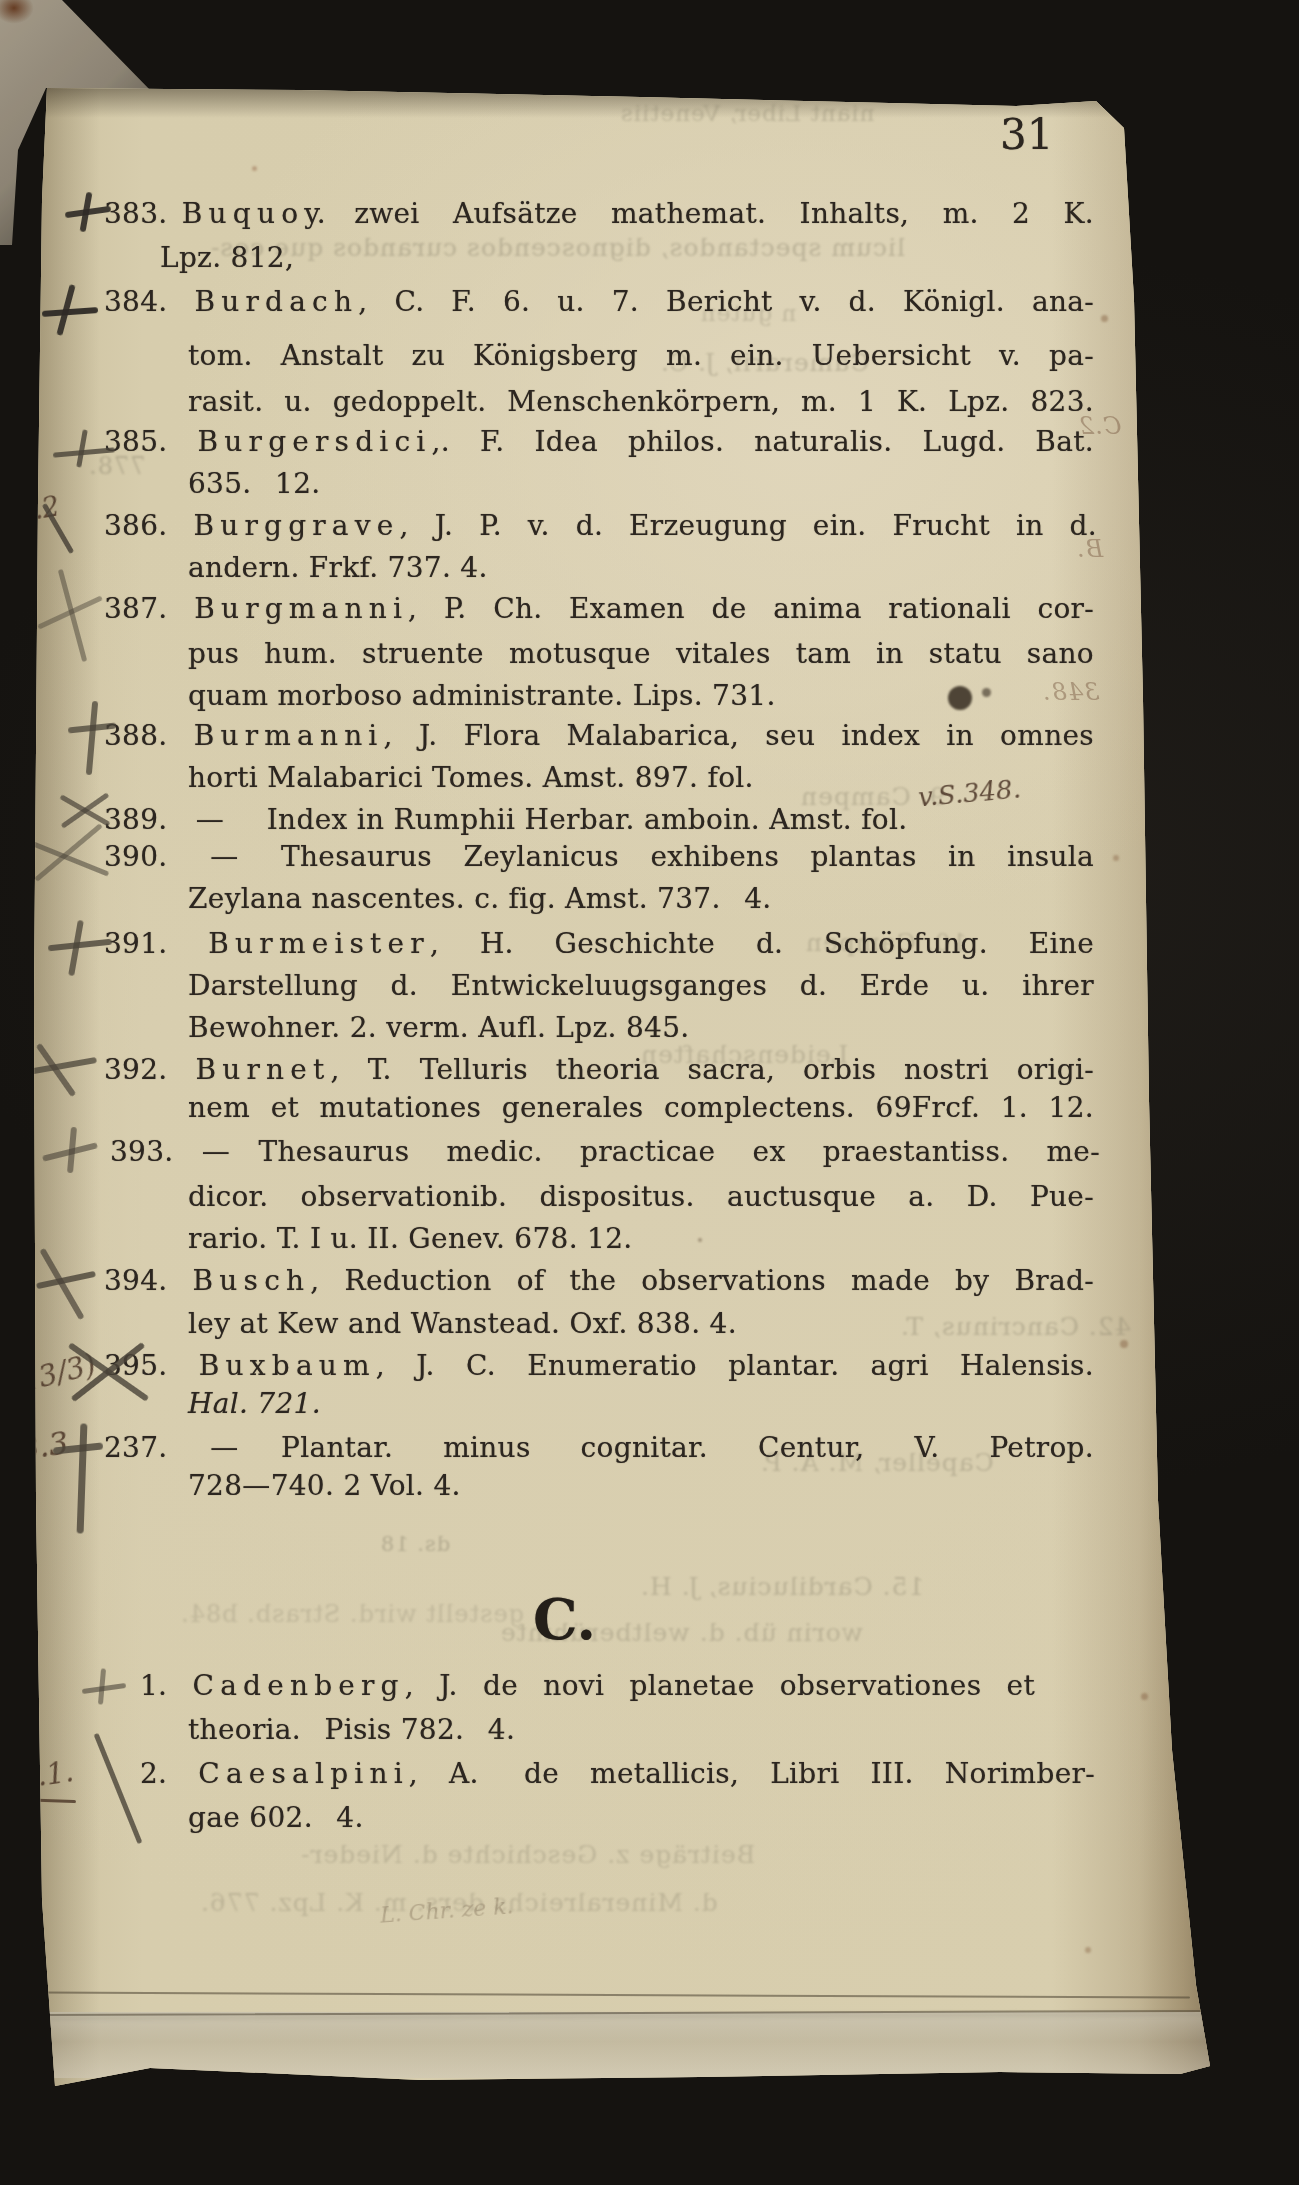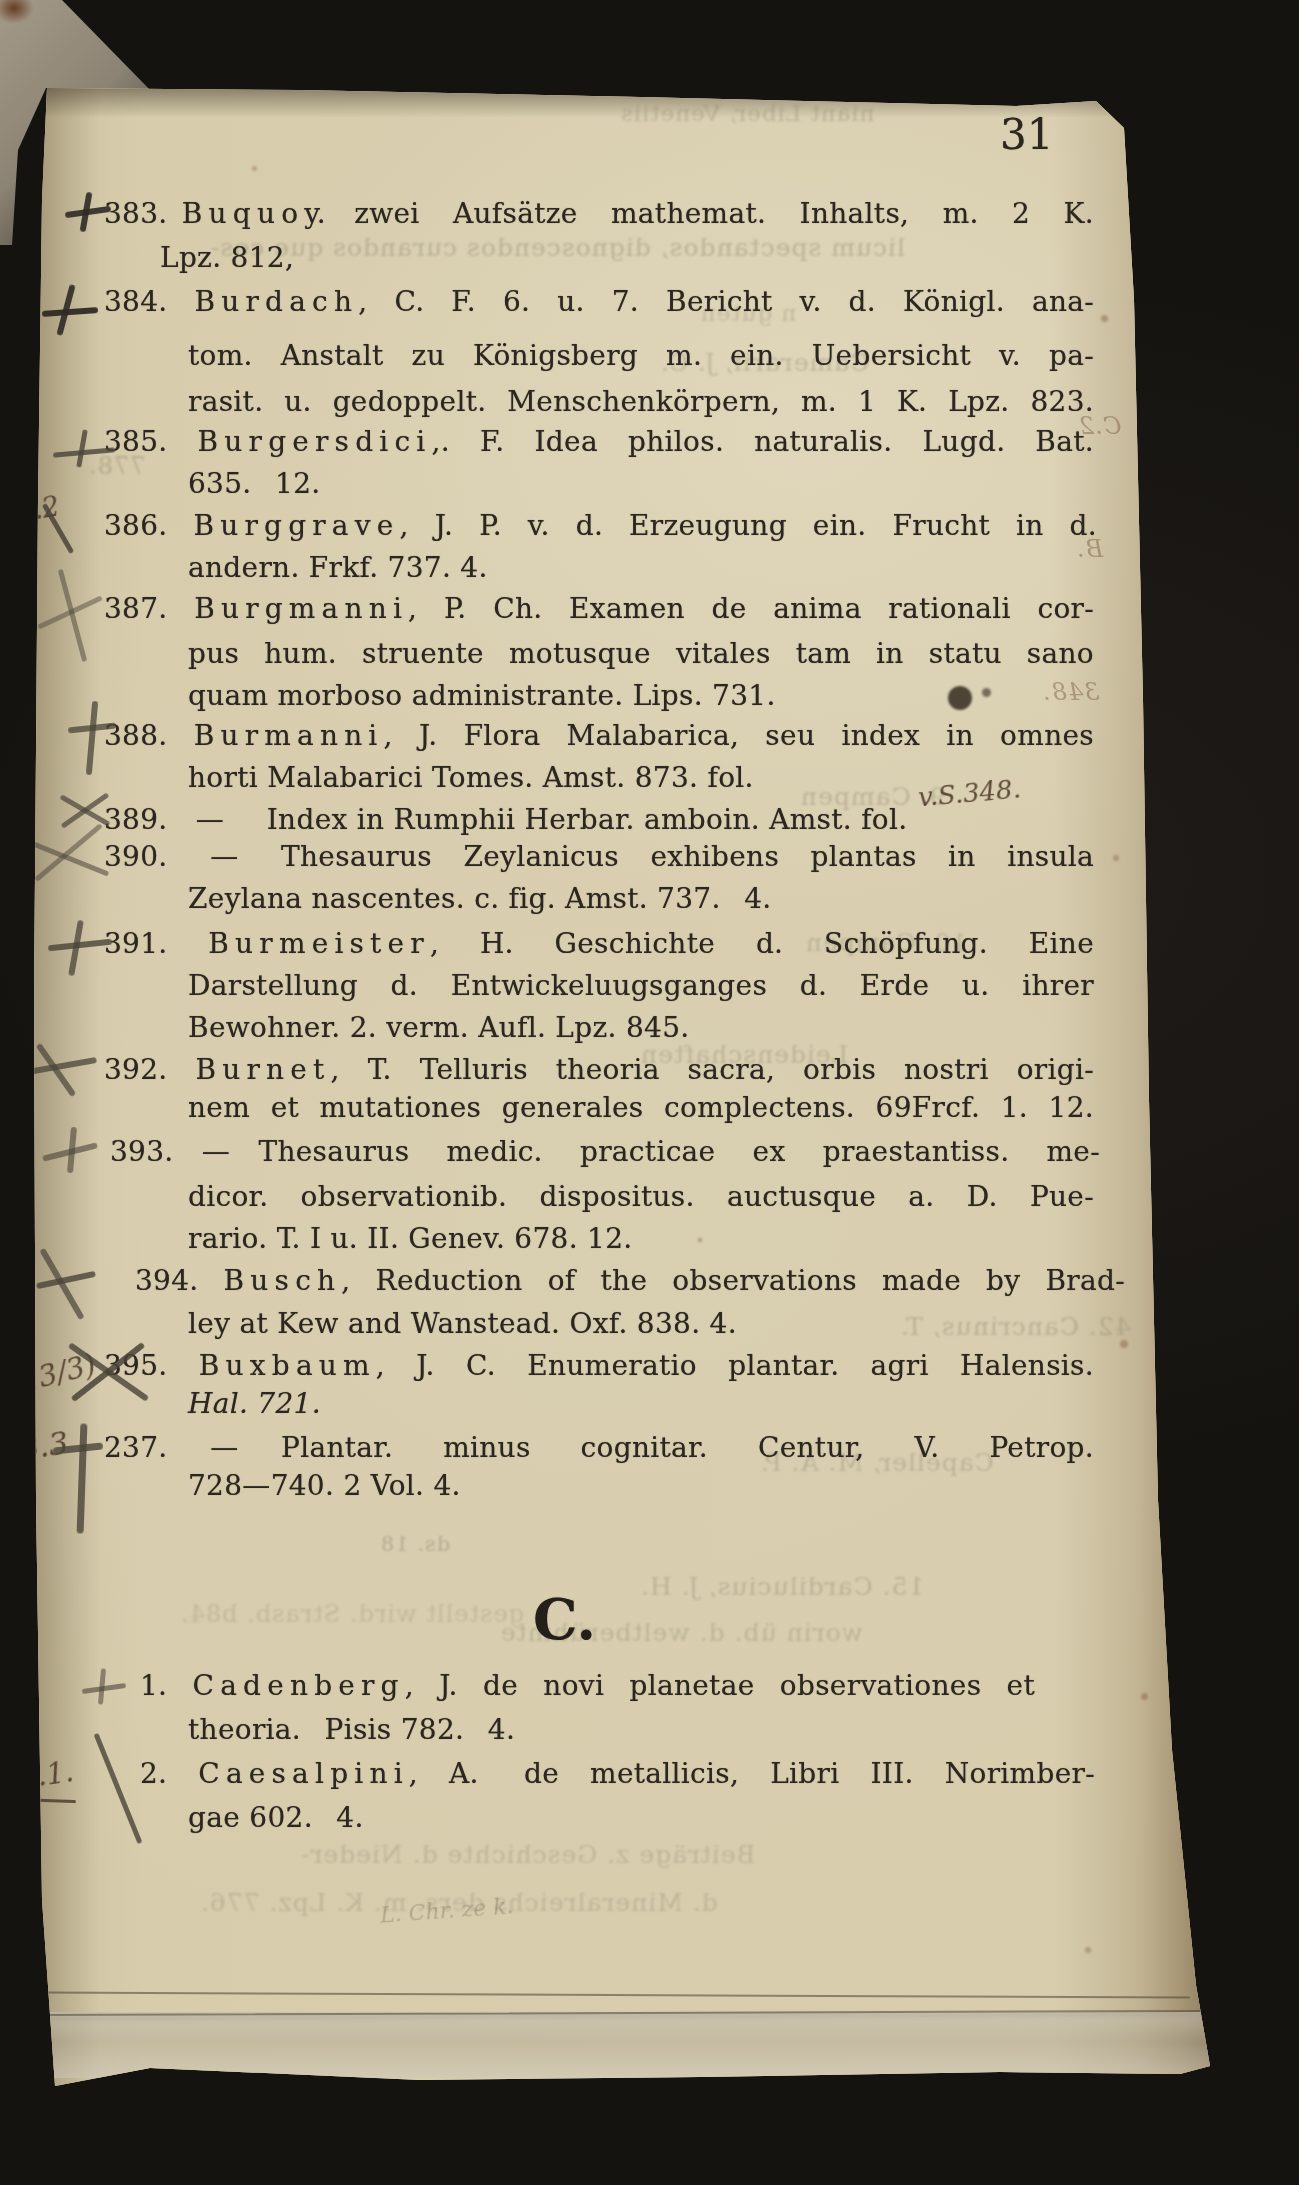--- a/index.html
+++ b/index.html
@@ -106,33 +106,33 @@
         <div class="line j" style="left: 188px; top: 339px; width: 906px;">tom. Anstalt zu Königsberg m. ein. Uebersicht v. pa-</div>
         <div class="line j" style="left: 188px; top: 385px; width: 906px;">rasit. u. gedoppelt. Menschenkörpern, m. 1 K. Lpz. 823.</div>
         <div class="line j" style="left: 104px; top: 425px; width: 990px;">385. B u r g e r s d i c i ,. F. Idea philos. naturalis. Lugd. Bat.</div>
         <div class="line" style="left: 188px; top: 467px; text-align: right;">635.  12.</div>
         <div class="line j" style="left: 104px; top: 509px; width: 993px;">386. B u r g g r a v e , J. P. v. d. Erzeugung ein. Frucht in d.</div>
         <div class="line" style="left: 188px; top: 551px;">andern. Frkf. 737. 4.</div>
         <div class="line j" style="left: 104px; top: 592px; width: 990px;">387. B u r g m a n n i , P. Ch. Examen de anima rationali cor-</div>
         <div class="line j" style="left: 188px; top: 637px; width: 906px;">pus hum. struente motusque vitales tam in statu sano</div>
         <div class="line" style="left: 188px; top: 679px;">quam morboso administrante. Lips. 731.</div>
         <div class="line j" style="left: 104px; top: 719px; width: 990px;">388. B u r m a n n i , J. Flora Malabarica, seu index in omnes</div>
-        <div class="line" style="left: 188px; top: 761px;">horti Malabarici Tomes. Amst. 873. fol.</div>
+        <div class="line" style="left: 188px; top: 761px;">horti Malabarici Tomes. Amst. 897. fol.</div>
         <div class="line" style="left: 104px; top: 803px;">389. —  Index in Rumphii Herbar. amboin. Amst. fol.</div>
         <div class="line j" style="left: 104px; top: 840px; width: 990px;">390.  —  Thesaurus Zeylanicus exhibens plantas in insula</div>
         <div class="line" style="left: 188px; top: 882px;">Zeylana nascentes. c. fig. Amst. 737.  4.</div>
         <div class="line j" style="left: 104px; top: 927px; width: 990px;">391. B u r m e i s t e r , H. Geschichte d. Schöpfung. Eine</div>
         <div class="line j" style="left: 188px; top: 969px; width: 906px;">Darstellung d. Entwickeluugsganges d. Erde u. ihrer</div>
         <div class="line" style="left: 188px; top: 1011px;">Bewohner. 2. verm. Aufl. Lpz. 845.</div>
         <div class="line j" style="left: 104px; top: 1053px; width: 990px;">392. B u r n e t , T. Telluris theoria sacra, orbis nostri origi-</div>
         <div class="line j" style="left: 188px; top: 1091px; width: 906px;">nem et mutationes generales complectens. 69Frcf. 1. 12.</div>
         <div class="line j" style="left: 104px; top: 1135px; width: 990px; margin-left: 6px;">393. — Thesaurus medic. practicae ex praestantiss. me-</div>
         <div class="line j" style="left: 188px; top: 1180px; width: 906px;">dicor. observationib. dispositus. auctusque a. D. Pue-</div>
         <div class="line" style="left: 188px; top: 1222px;">rario. T. I u. II. Genev. 678. 12.</div>
-        <div class="line j" style="left: 104px; top: 1264px; width: 990px; margin-left: 31px;">394. B u s c h , Reduction of the observations made by Brad-</div>
+        <div class="line j" style="left: 104px; top: 1264px; width: 990px;">394. B u s c h , Reduction of the observations made by Brad-</div>
         <div class="line" style="left: 188px; top: 1307px;">ley at Kew and Wanstead. Oxf. 838. 4.</div>
         <div class="line j" style="left: 104px; top: 1349px; width: 990px;">395. B u x b a u m , J. C. Enumeratio plantar. agri Halensis.</div>
         <div class="line" style="left: 188px; top: 1387px; font-style: italic;">Hal. 721.</div>
         <div class="line j" style="left: 104px; top: 1431px; width: 990px;">237.  —  Plantar. minus cognitar. Centur, V. Petrop.</div>
         <div class="line" style="left: 188px; top: 1469px;">728—740. 2 Vol. 4.</div>
         <div class="line j" style="left: 140px; top: 1669px; width: 895px;">1. C a d e n b e r g , J. de novi planetae observationes et</div>
         <div class="line" style="left: 188px; top: 1713px;">theoria.  Pisis 782.  4.</div>
         <div class="line j" style="left: 140px; top: 1757px; width: 955px;">2. C a e s a l p i n i , A.  de metallicis, Libri III. Norimber-</div>
         <div class="line" style="left: 188px; top: 1801px;">gae 602.  4.</div>
       </div>

